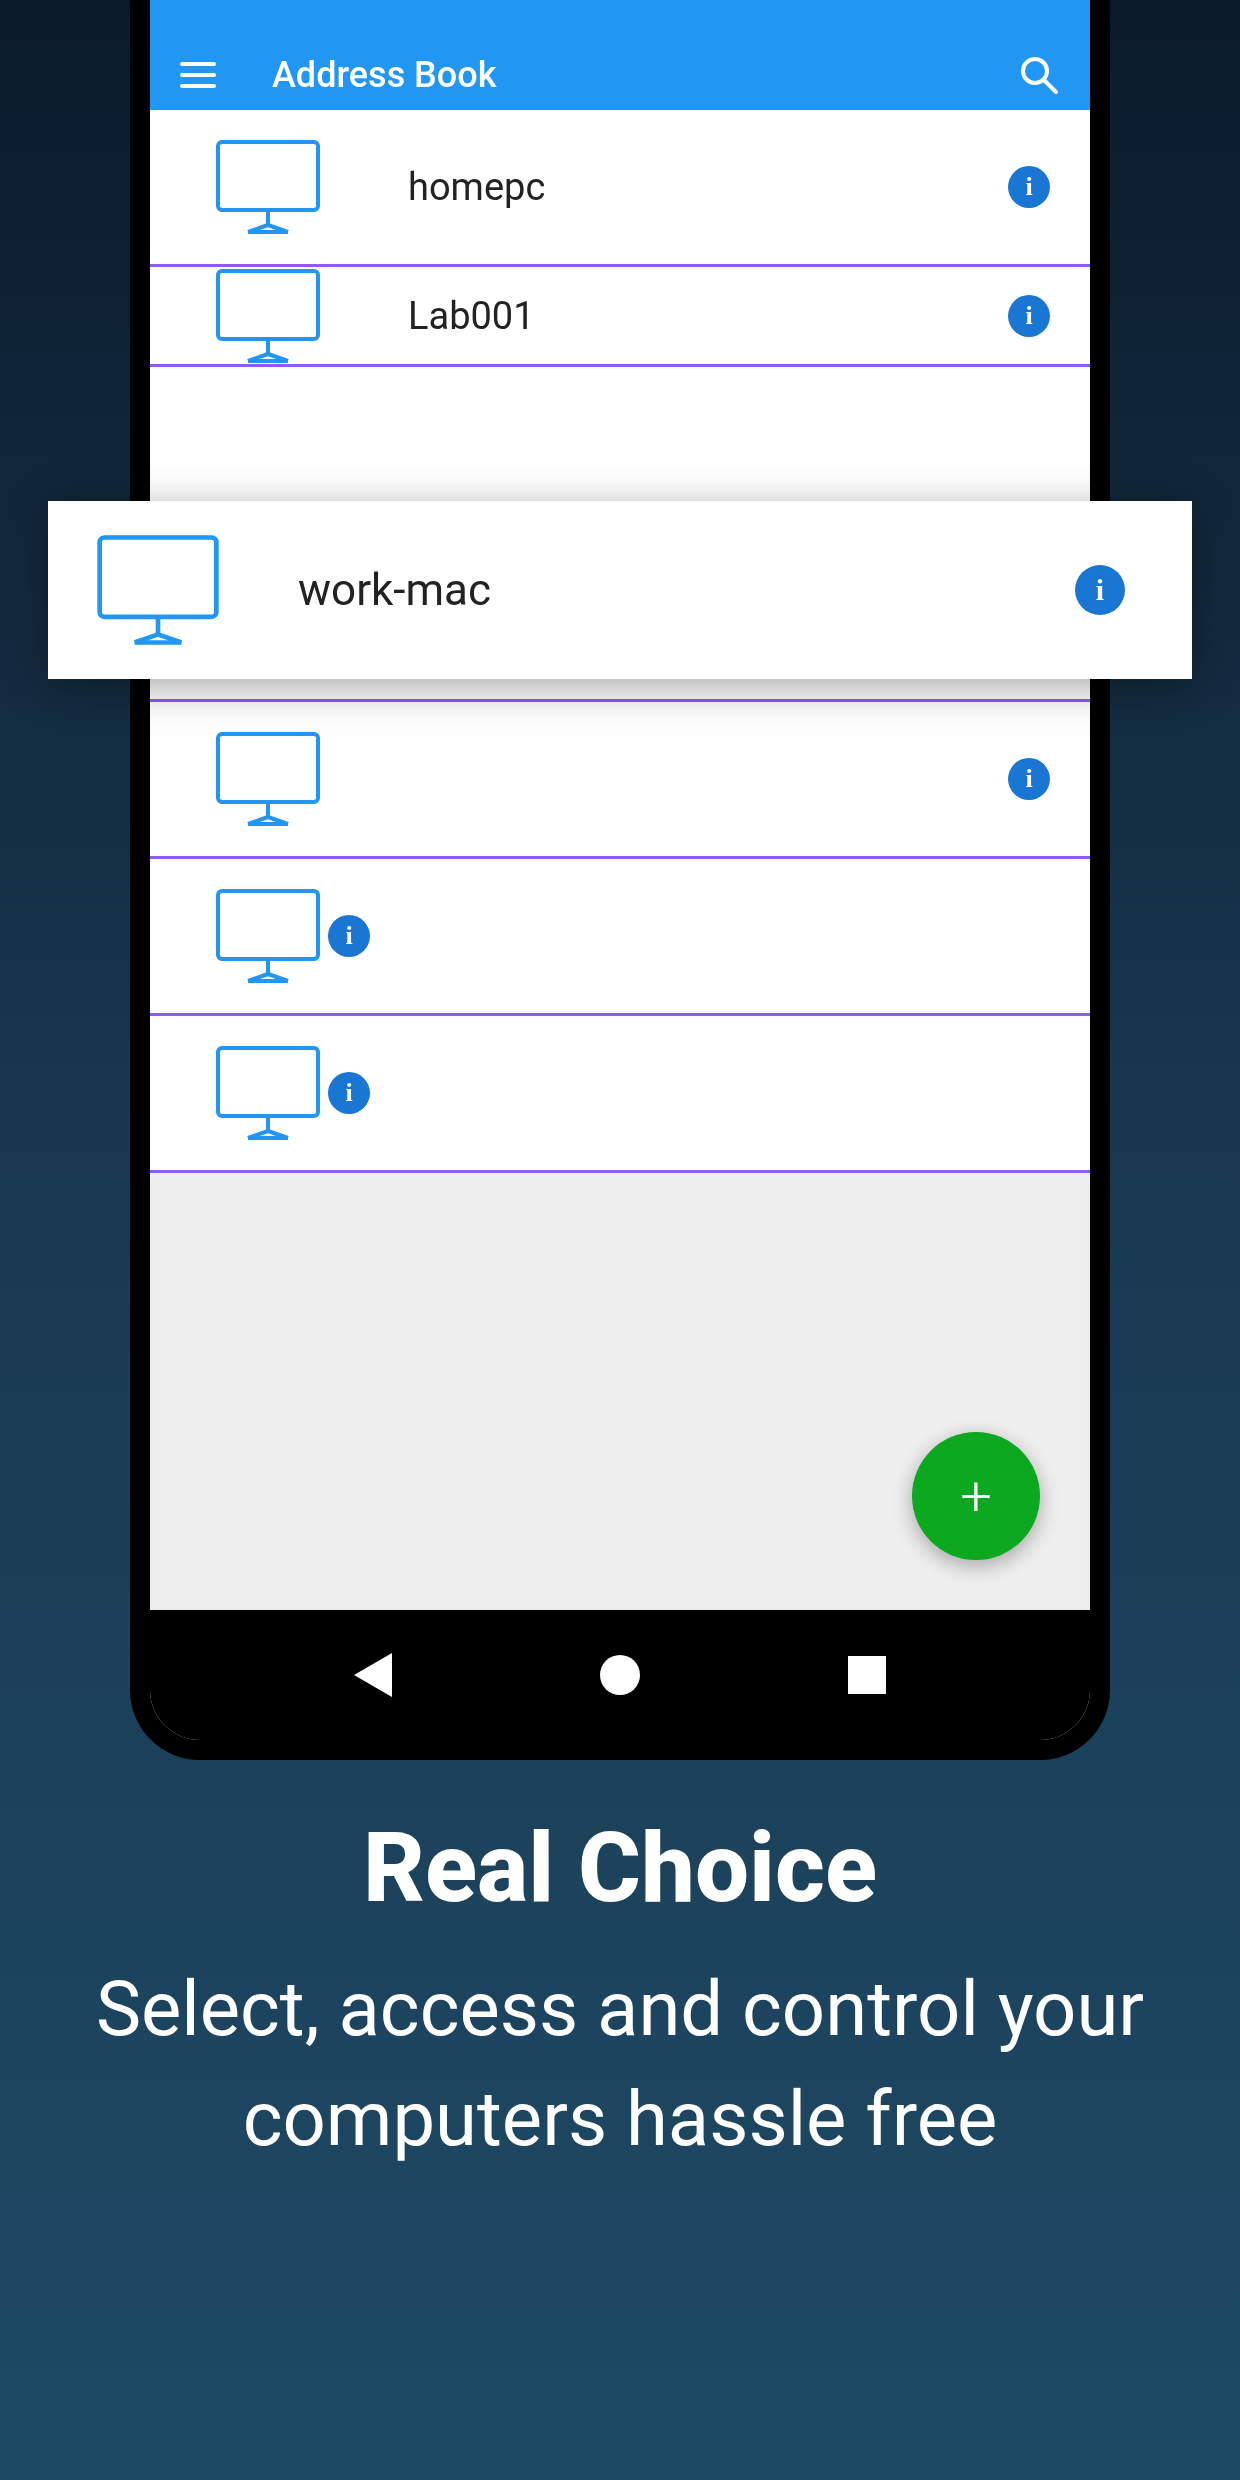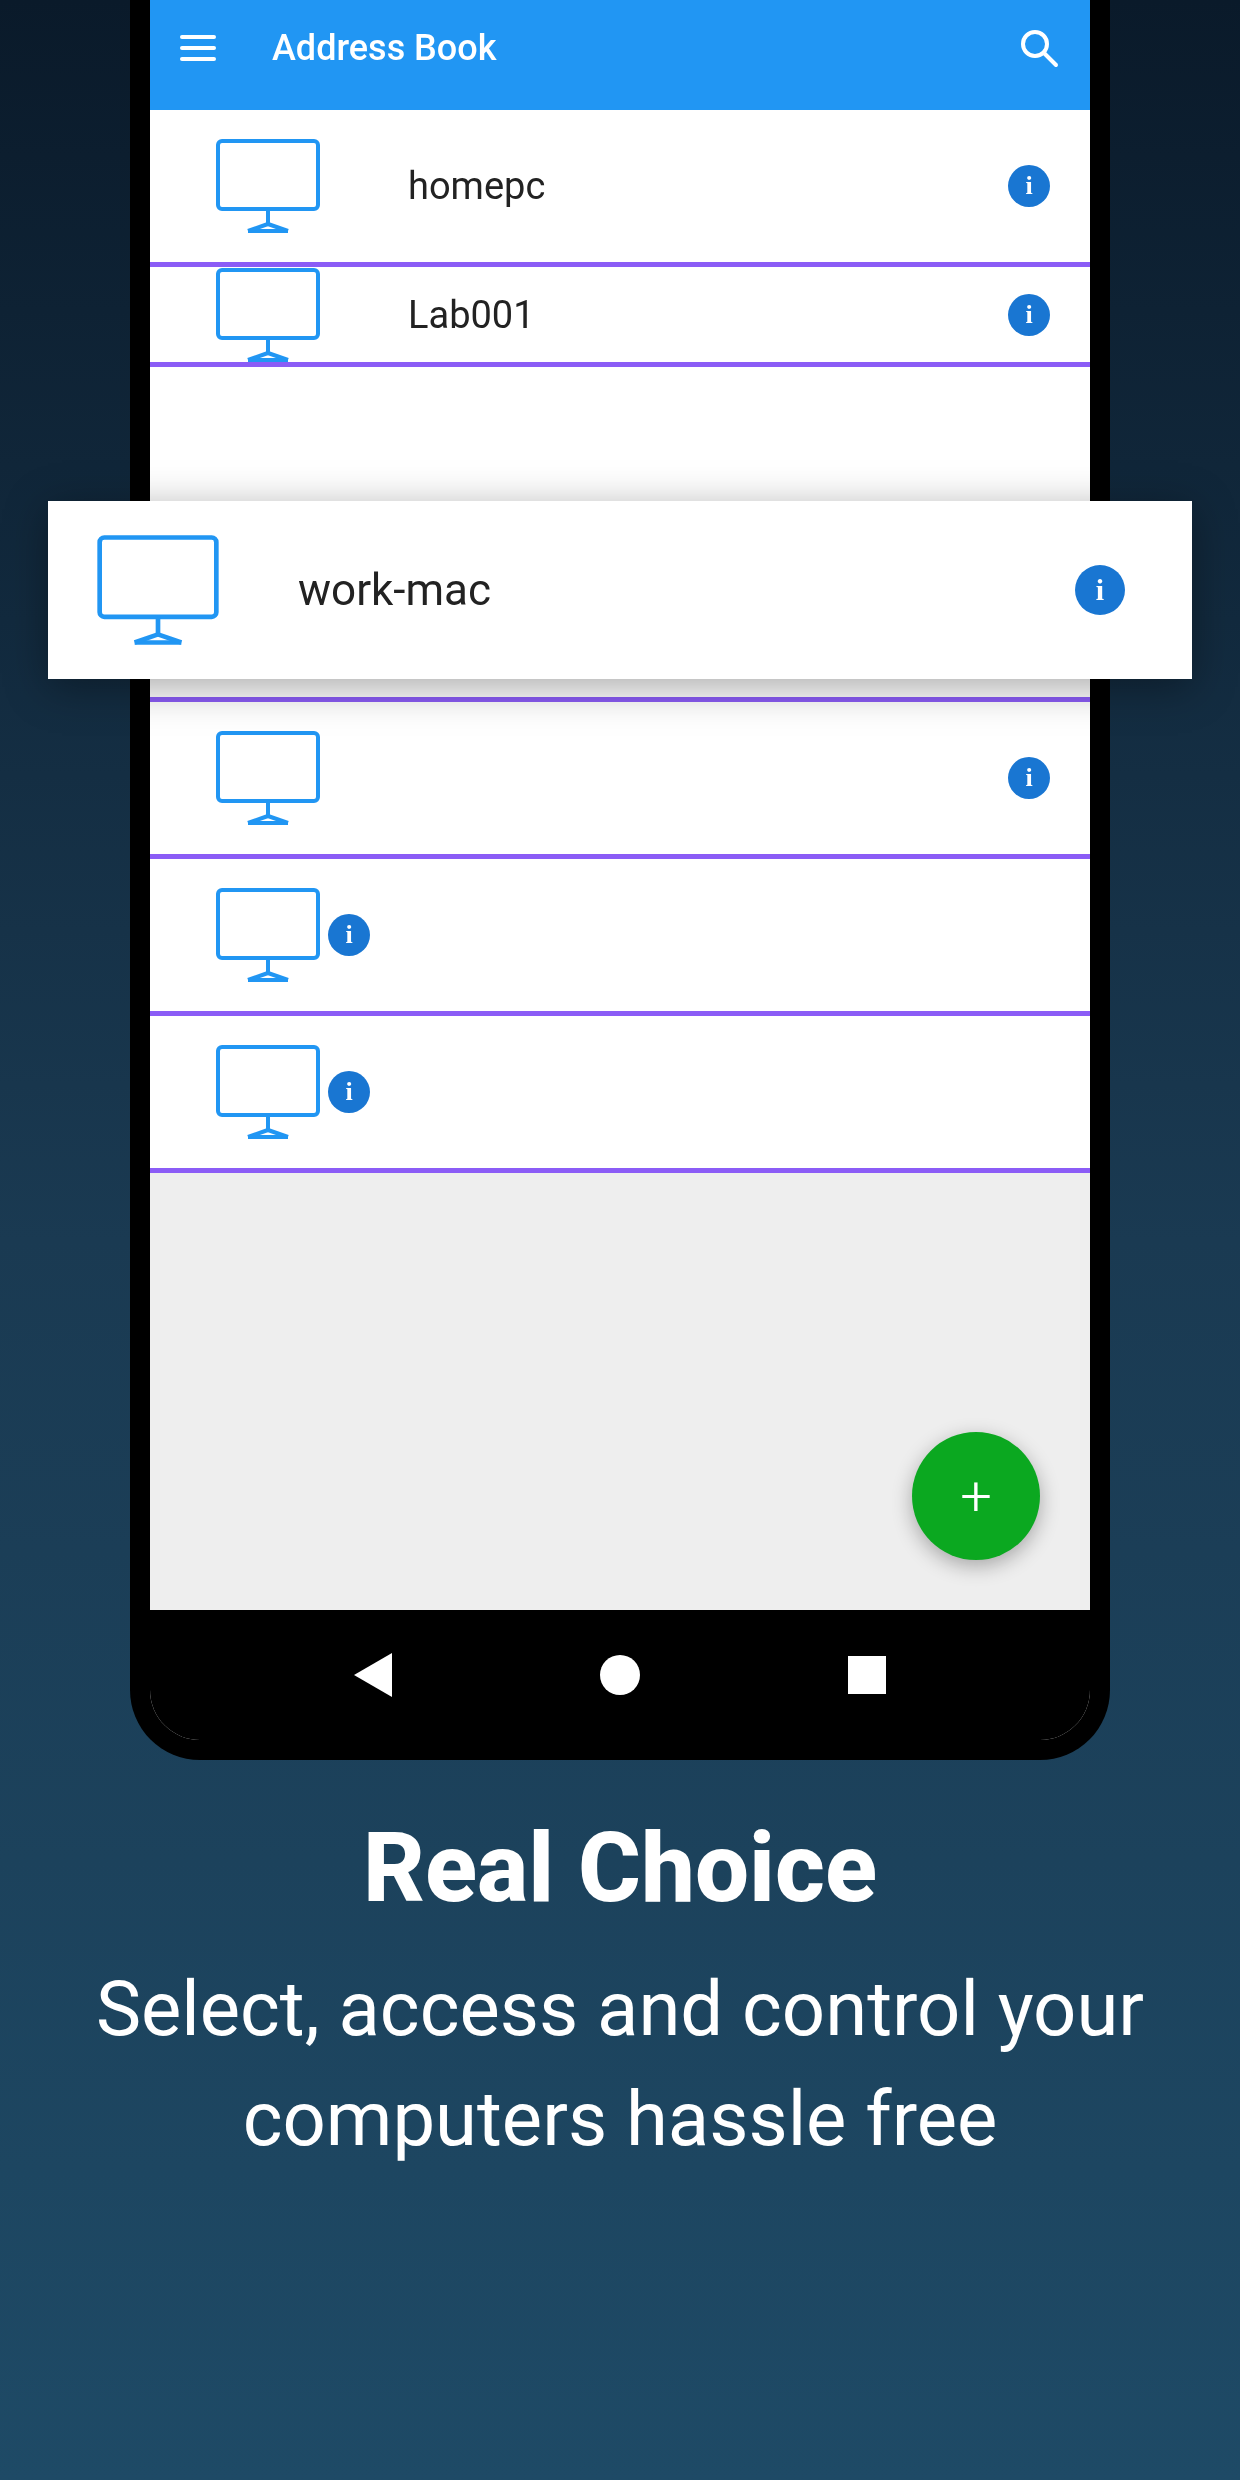--- a/index.html
+++ b/index.html
@@ -29,21 +29,21 @@
     background: #eeeeee;
     border-radius: 0 0 50px 50px;
     overflow: hidden;
     position: relative;
   }
   
   .app-bar {
     height: 96px;
     background: #2196f3;
     display: flex;
-    align-items: center;
+    align-items: flex-end;
     padding: 0 30px;
     color: #fff;
   }
   
   .menu-icon {
     width: 42px;
     height: 42px;
     display: flex;
     flex-direction: column;
     justify-content: center;
@@ -79,21 +79,21 @@
   .list-area {
     background: #fff;
     position: relative;
   }
   
   .list-item {
     height: 157px;
     display: flex;
     align-items: center;
     padding: 0 40px 0 58px;
-    border-bottom: 5px solid #8b5cf6;
+    border-bottom: 3px solid #8b5cf6;
     background: #fff;
     cursor: pointer;
   }
   
   .list-item.truncated {
     height: 100px;
   }
   
   .computer-icon {
     width: 120px;

